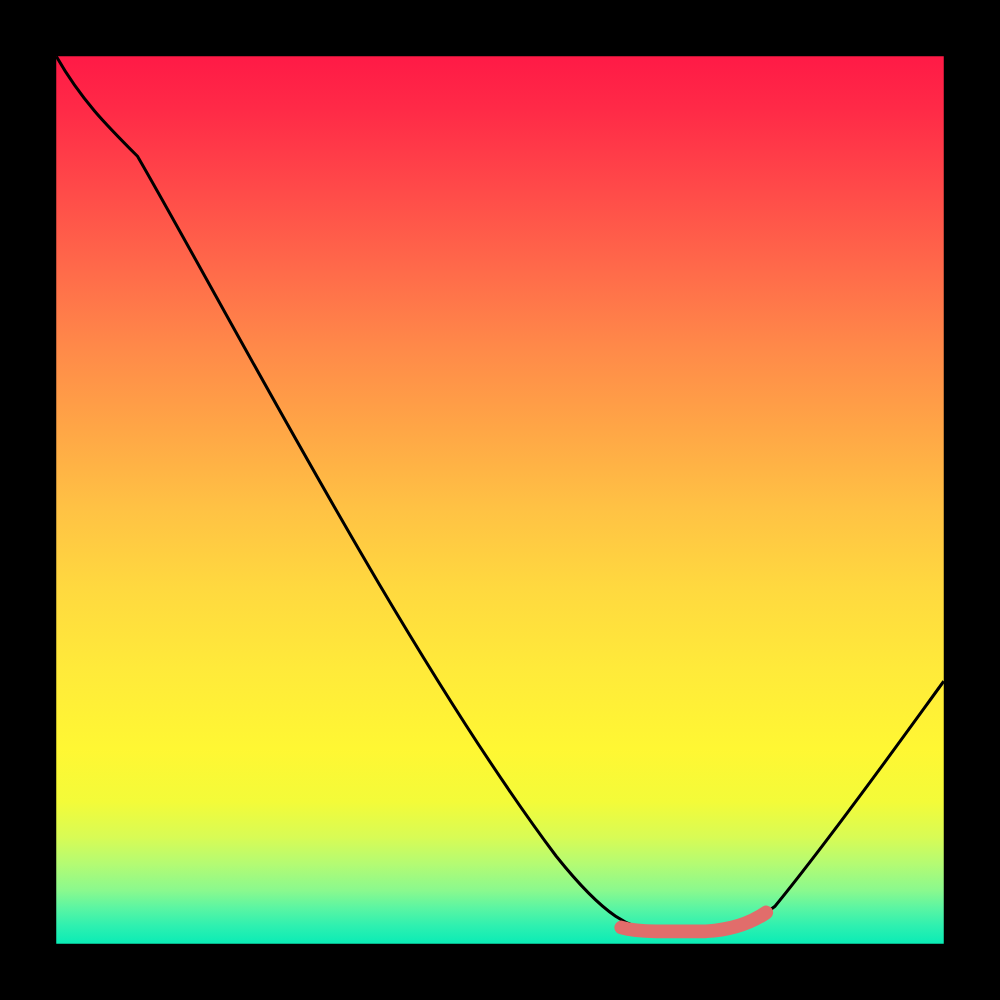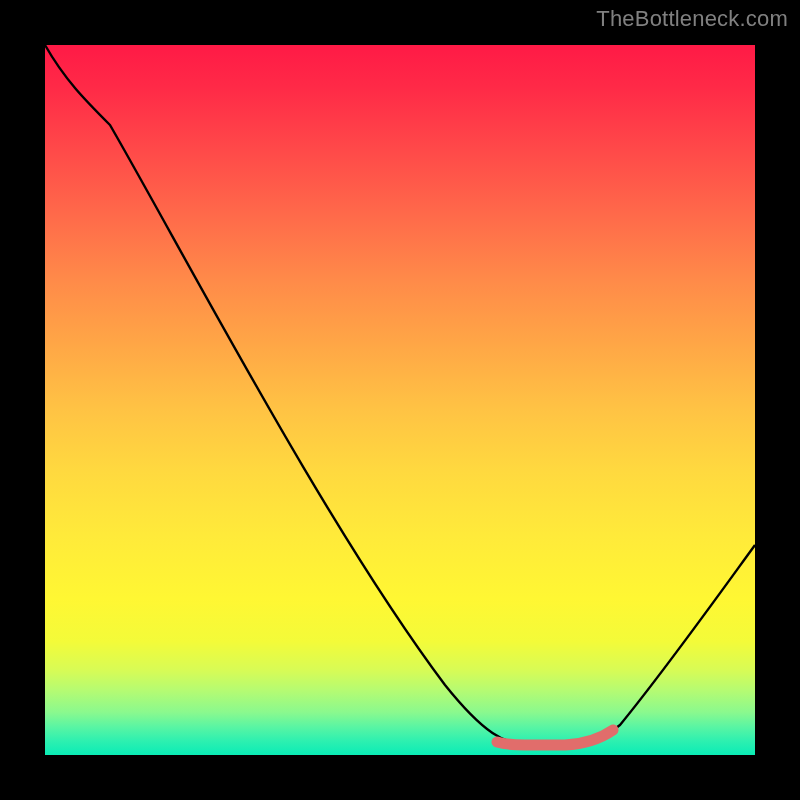--- a/index.html
+++ b/index.html
@@ -61,21 +61,20 @@
     width: 710px;
     height: 710px;
     overflow: visible;
   }
 </style>
 </head>
 <body>
 
 <div class="frame">
 
-  <div class="watermark">TheBottleneck.com</div>
 
   <div class="plot-area">
     <svg class="curve" viewBox="0 0 710 710" preserveAspectRatio="none">
       <path d="M 0 0
                C 20 35, 40 55, 65 80
                C 140 210, 280 480, 400 640
                C 440 690, 460 698, 480 700
                L 520 700
                C 545 698, 560 692, 575 680
                C 620 625, 670 555, 710 500" fill="none" stroke="#000000" stroke-width="2.4"></path>

